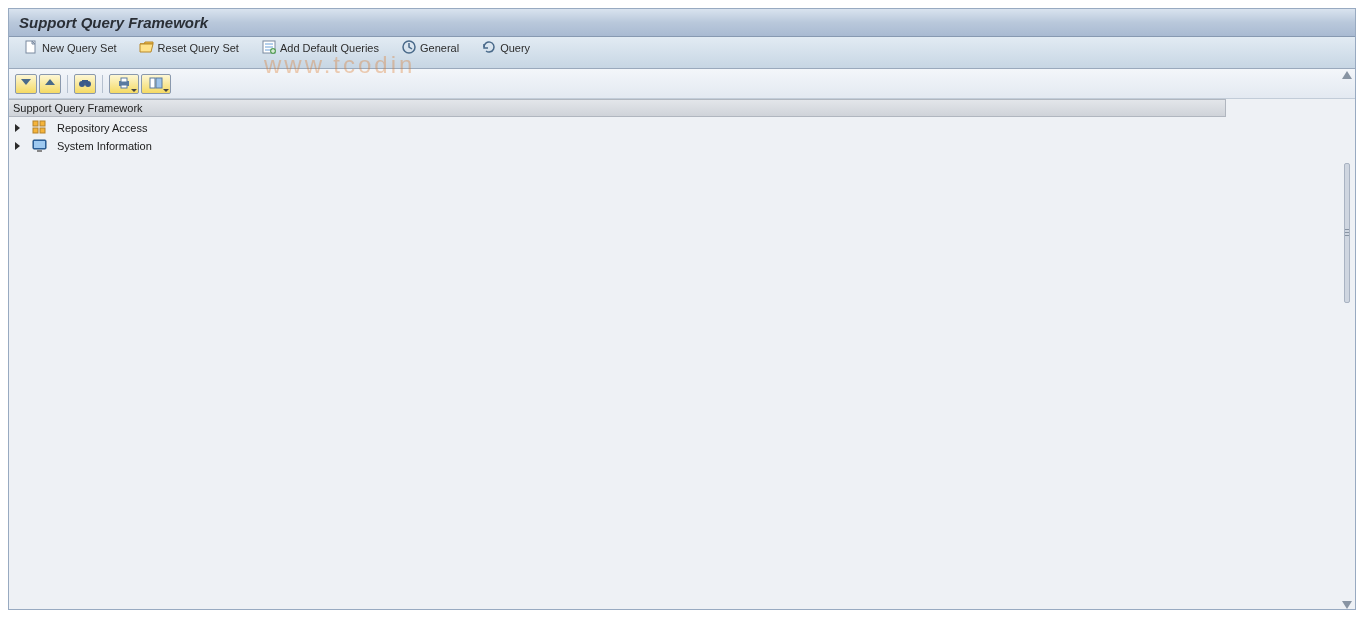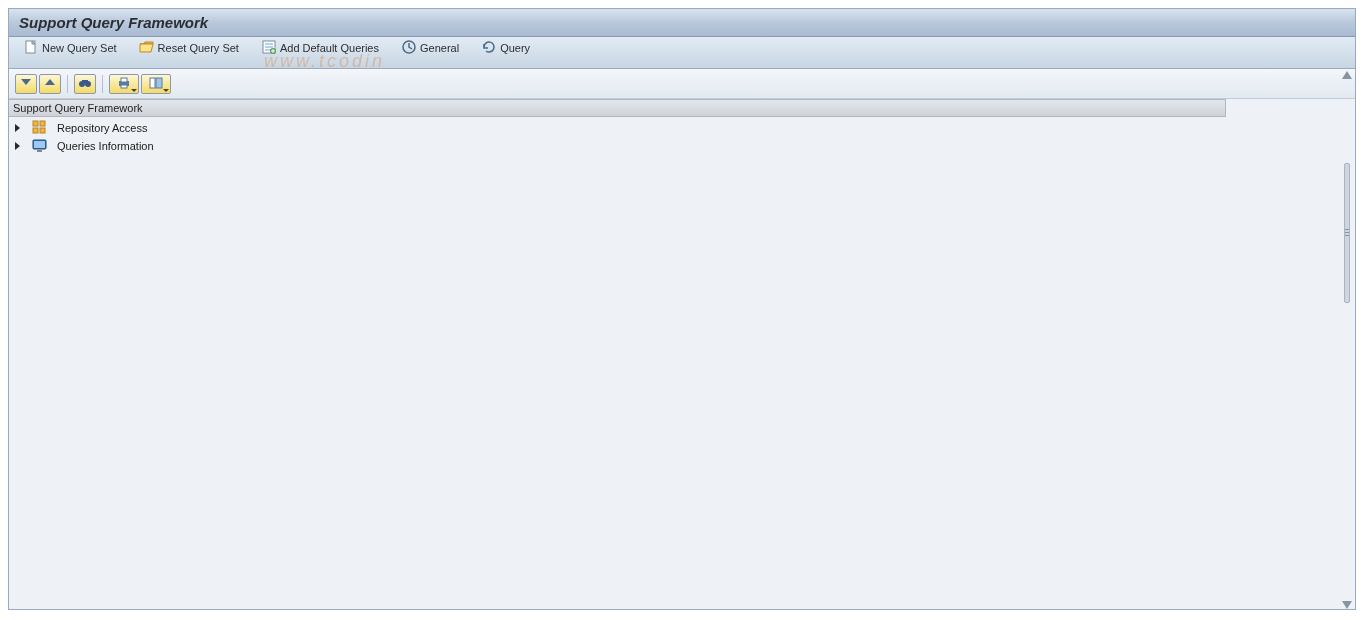--- a/index.html
+++ b/index.html
@@ -199,27 +199,26 @@
     .scroll-handle::after {
       content: "";
       width: 4px;
       height: 8px;
       background: repeating-linear-gradient(to bottom, #8894a3 0 1px, transparent 1px 3px);
     }
     .watermark {
       position: absolute;
       top: 42px;
       left: 255px;
-      font-size: 18px;
+      font-size: 24px;
       font-weight: 300;
       letter-spacing: 3px;
       color: rgba(220,120,40,0.35);
       pointer-events: none;
       z-index: 50;
-      font-style: italic;
     }
   </style>
 </head>
 <body>
 
 <div class="outer">
 
   <div class="title-bar">
     <span class="title">Support Query Framework</span>
   </div>
@@ -342,21 +341,21 @@
         </div>
         <div class="tree-item">
           <span class="exp"></span>
           <span>
             <svg viewBox="0 0 15 15">
                 <rect x="1" y="2" width="13" height="9" rx="1" fill="#3a72b8" stroke="#1a4a7a"></rect>
                 <rect x="2" y="3" width="11" height="7" fill="#9ec9f0"></rect>
                 <rect x="5" y="12" width="5" height="2" fill="#888"></rect>
               </svg>
           </span>
-          <span>Queries Information</span>
+          <span>System Information</span>
         </div>
       </div>
     </div>
 
     <div class="scroll-area">
       <div class="scroll-btn up"></div>
       <div class="scroll-track">
         <div class="scroll-handle"></div>
       </div>
       <div class="scroll-btn down"></div>

